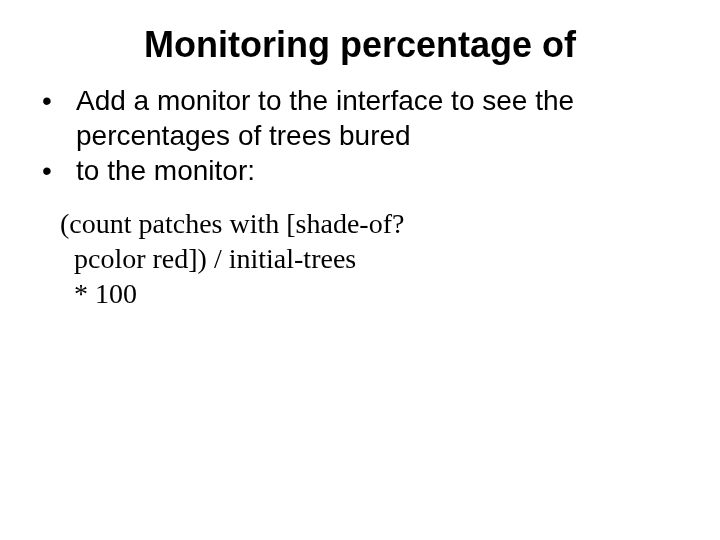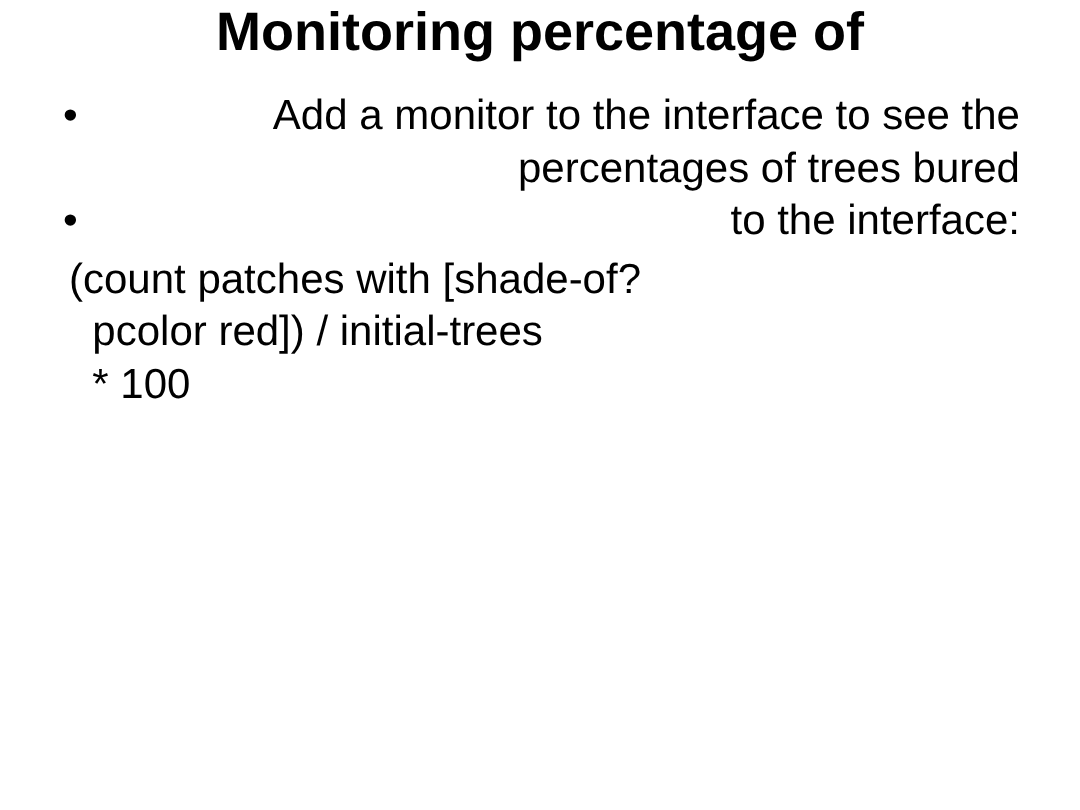--- a/index.html
+++ b/index.html
@@ -8,75 +8,74 @@
     width: 720px;
     height: 540px;
     background: #ffffff;
     font-family: Arial, Helvetica, sans-serif;
     color: #000000;
   }
   .slide {
     width: 720px;
     height: 392px;
     box-sizing: border-box;
-    padding: 0 40px 0 40px;
+    padding: 24px 40px 0 40px;
   }
   .title {
     text-align: center;
     font-weight: bold;
     font-size: 36px;
     line-height: 1.15;
     margin: 0 0 18px 0;
     padding: 0 30px;
   }
   .body {
     font-size: 28px;
     line-height: 1.25;
   }
   .bullet {
     display: flex;
     margin: 0;
-    text-align: right;
   }
   .dot {
     width: 34px;
     flex: 0 0 34px;
     text-align: left;
     padding-left: 2px;
   }
   .dot::before {
     content: "•";
     font-size: 28px;
   }
   .btxt {
     flex: 1;
   }
   .code {
-    font-family: Liberation Sans, sans-serif;
+    font-family: Liberation Serif, serif;
     font-size: 28px;
     line-height: 1.25;
     white-space: pre;
-    margin: 4px;
+    margin: 18px;
     padding-left: 2px;
   }
 </style>
 </head>
 <body>
 
 <div class="slide">
   <h1 class="title">
     <span>Monitoring percentage of</span><br>
   </h1>
 
   <div class="body">
     <div class="bullet">
       <span class="dot"></span>
       <span class="btxt">Add a monitor to the interface to see the percentages of trees bured</span>
     </div>
     <div class="bullet">
       <span class="dot"></span>
-      <span class="btxt">to the interface:</span>
+      <span class="btxt">to the monitor:</span>
     </div>
     <div class="code">(count patches with [shade-of?
   pcolor red]) / initial-trees
   * 100</div>
   </div>
 </div>
 
 </body></html>

